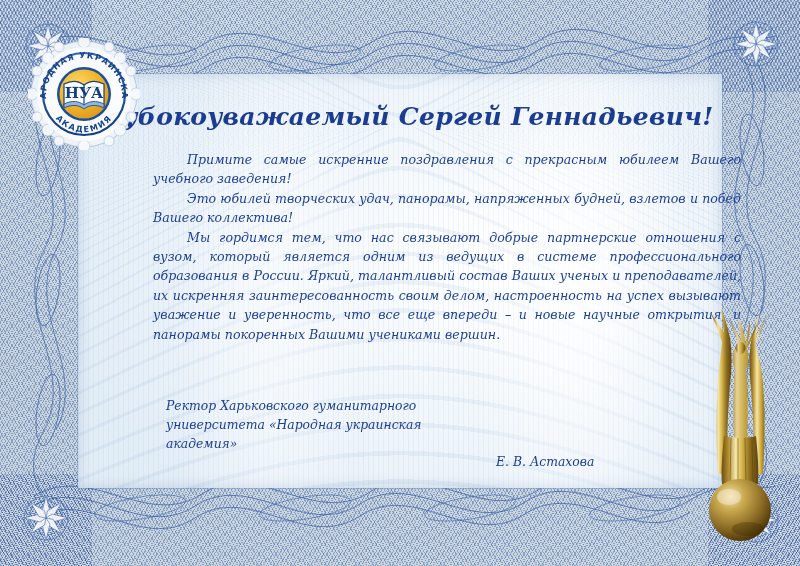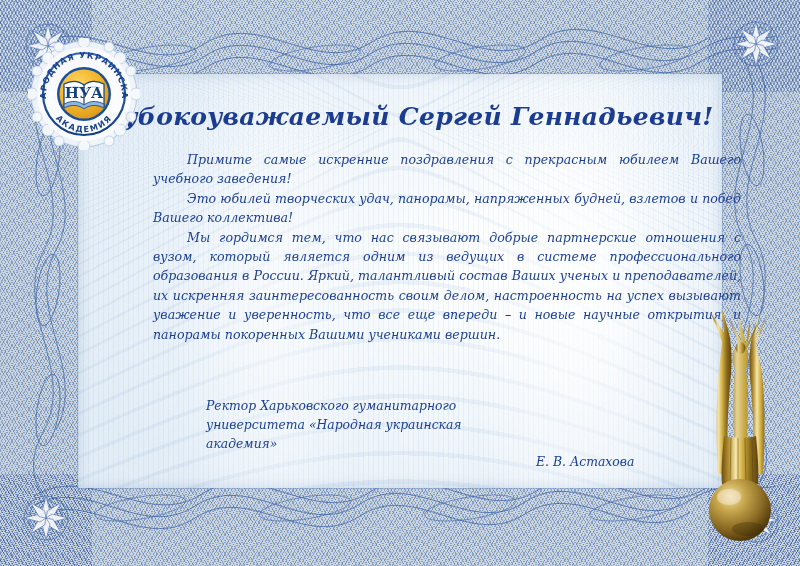--- a/index.html
+++ b/index.html
@@ -139,21 +139,20 @@
   .signature {
     position: absolute;
     left: 88px;
     top: 322px;
     width: 520px;
     color: #1c3f93;
     font-family: "DejaVu Serif", "Liberation Serif", serif;
     font-style: italic;
     font-size: 12.4px;
     line-height: 19px;
-    margin-left: 40px;
   }
 
   .sig-role { white-space: pre-line; }
 
   .sig-name {
     position: absolute;
     left: 330px;
     top: 56px;
     white-space: nowrap;
   }

